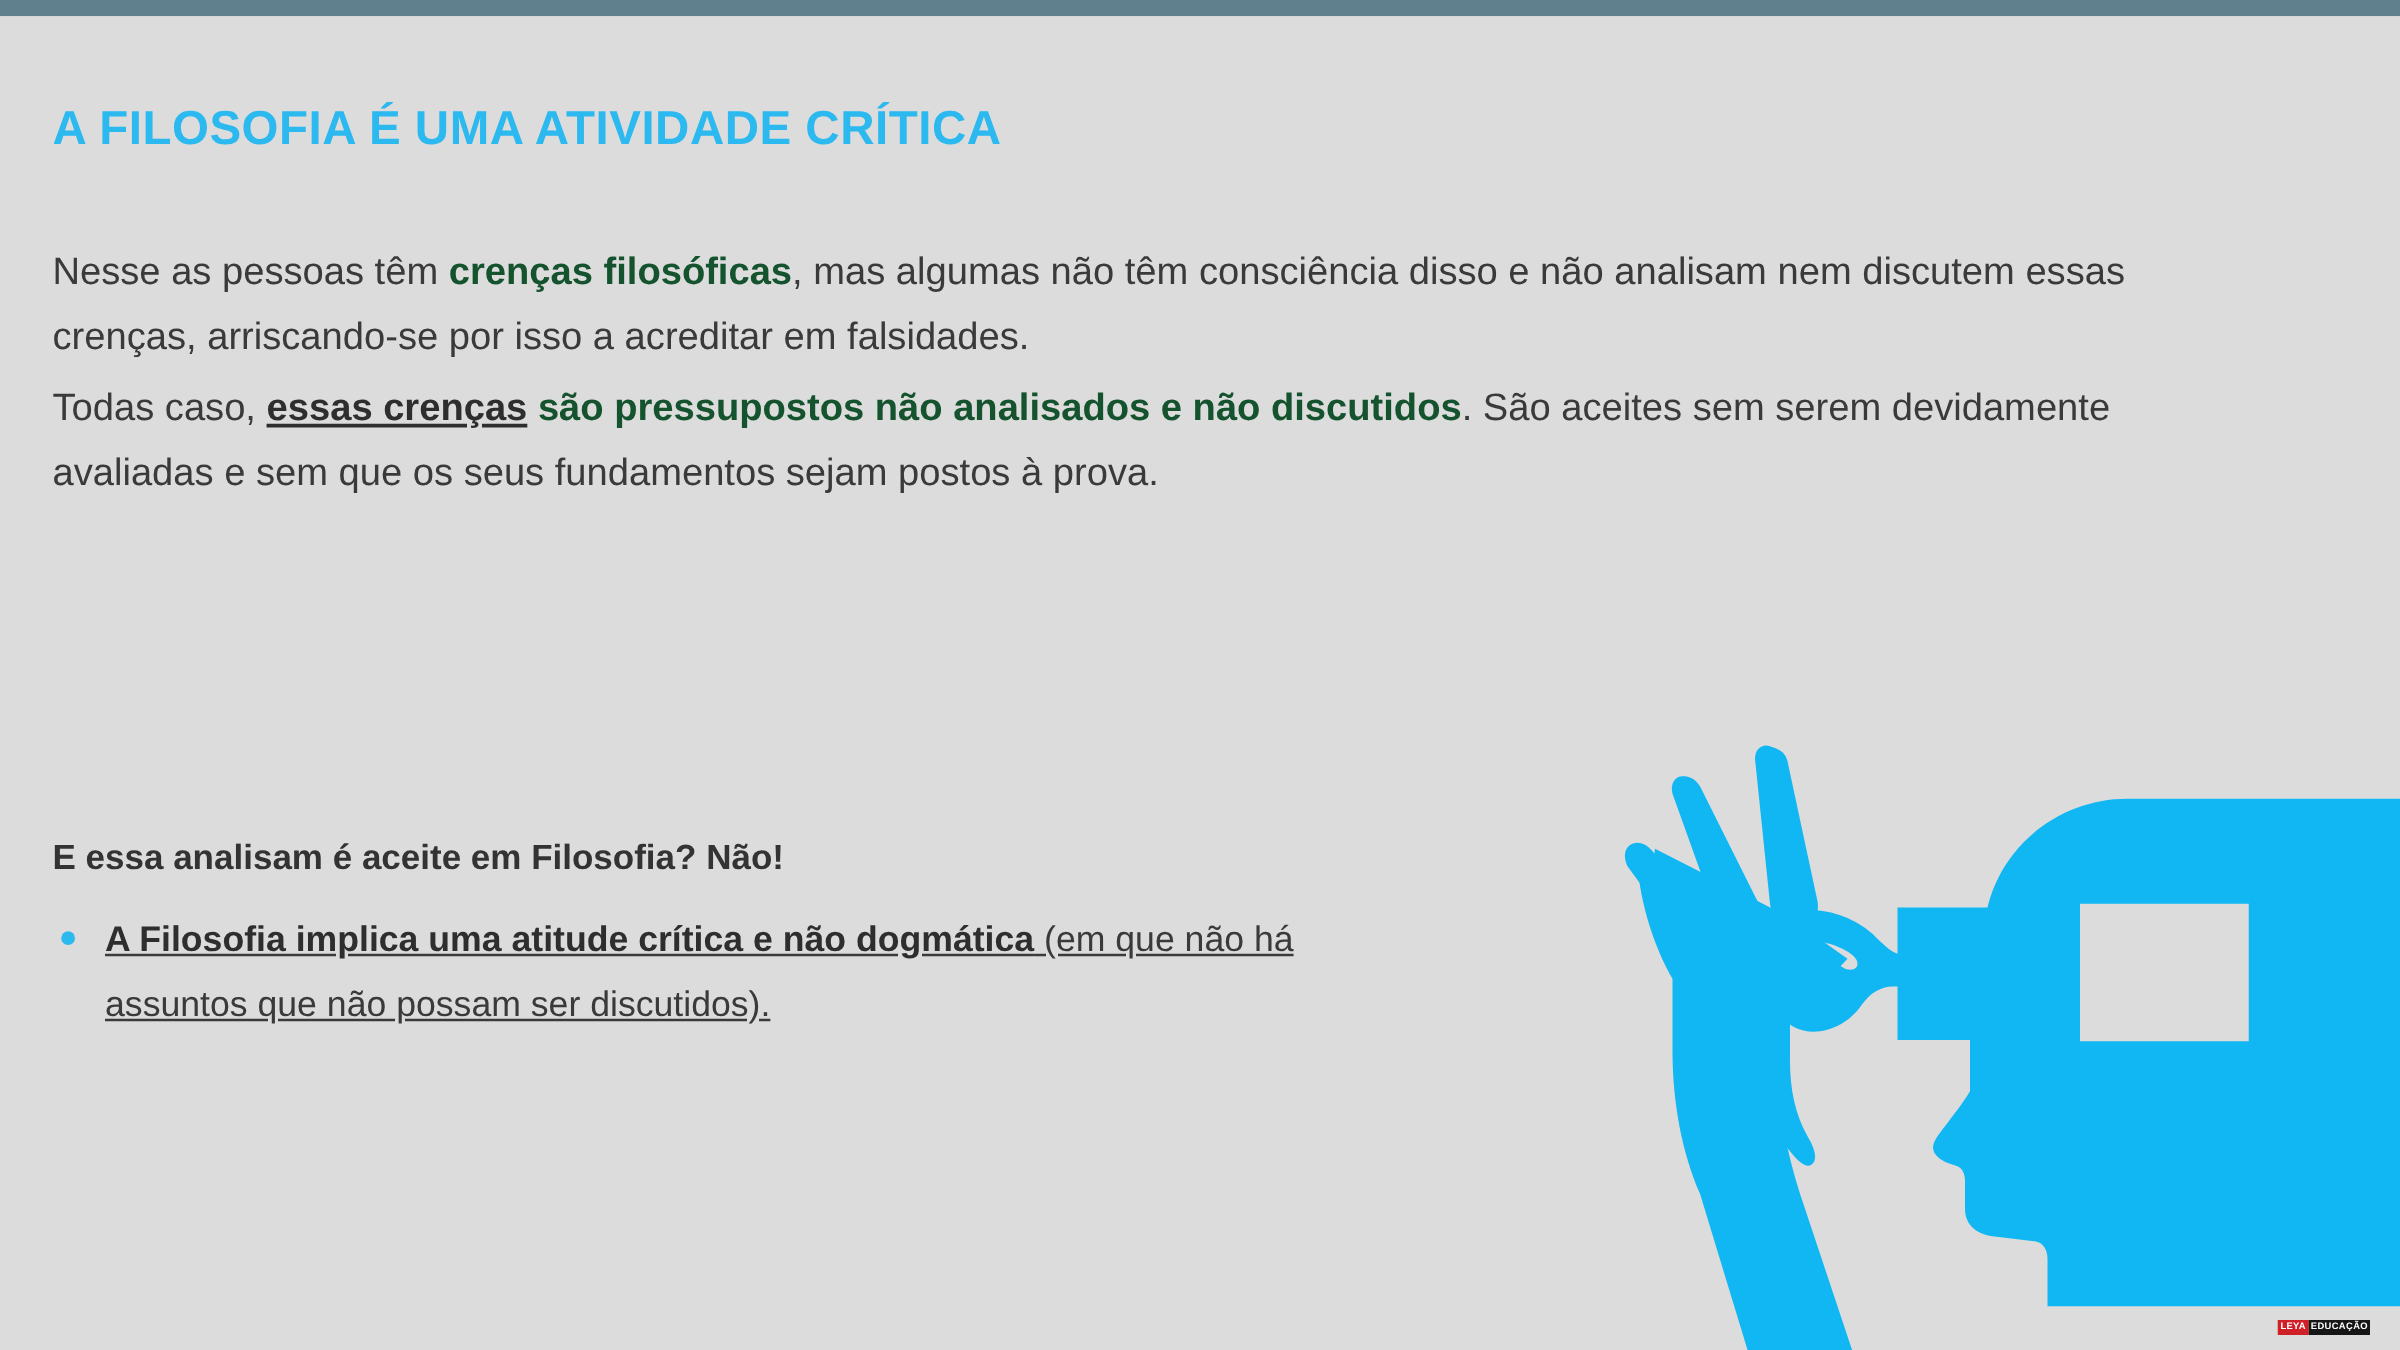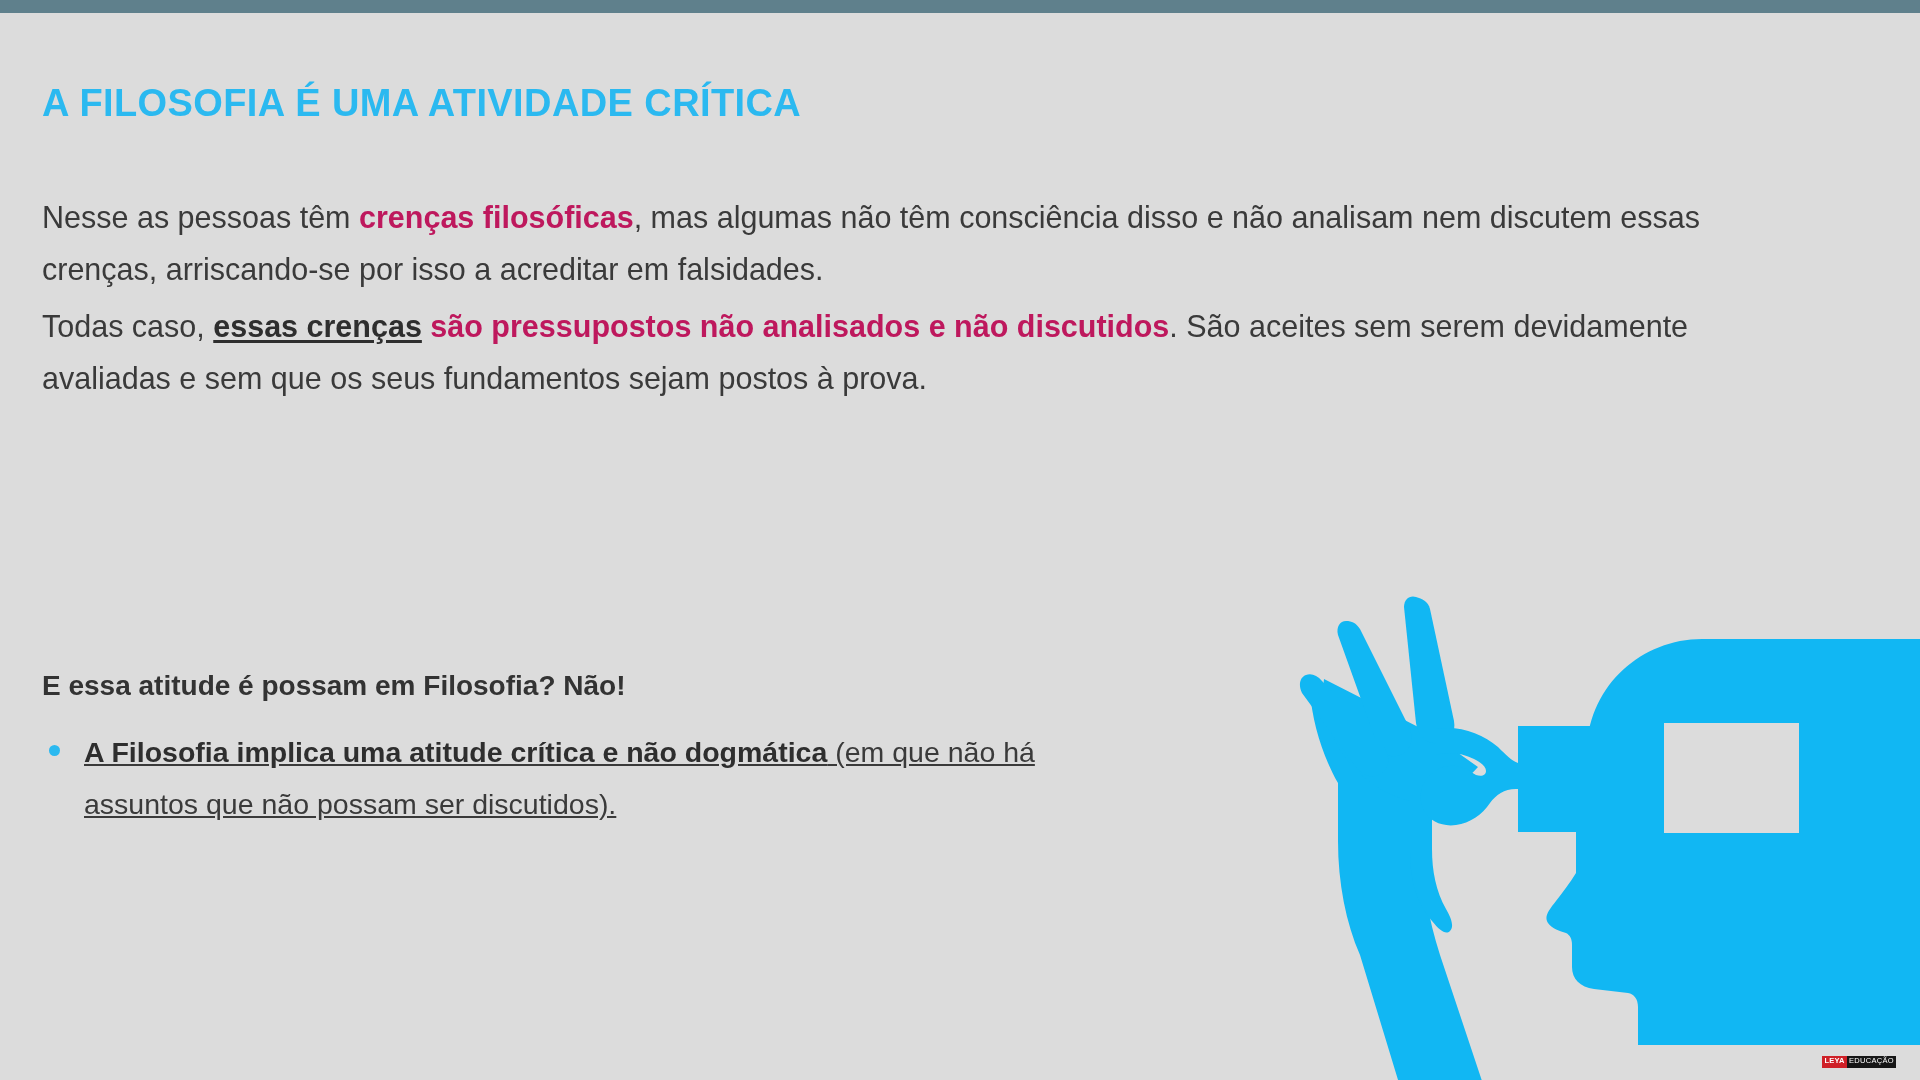--- a/index.html
+++ b/index.html
@@ -57,21 +57,21 @@
     width: 1740px;
     font-size: 30.5px;
     color: #3a3a3a;
     line-height: 1.72;
   }
   #body-block .para {
     margin: 0 0 4px 0;
   }
   #body-block b {
     font-weight: bold;
-    color: #be185d;
+    color: #14532d;
   }
   #body-block u.bold-underline {
     font-weight: bold;
     text-decoration: underline;
     text-underline-offset: 3px;
     color: #2e2e2e;
   }
 
   
   #question-line {
@@ -145,21 +145,21 @@
     justify-content: center;
     padding-bottom: 3px;
     box-sizing: border-box;
     letter-spacing: 0.2px;
   }
   #logo .logo-word {
     flex: 1;
     background: #161616;
     color: #ffffff;
     font-size: 7.5px;
-    font-weight: normal;
+    font-weight: bold;
     display: flex;
     align-items: flex-end;
     justify-content: center;
     padding-bottom: 3px;
     box-sizing: border-box;
     letter-spacing: 0.3px;
   }
 </style>
 </head>
 <body>
@@ -171,21 +171,21 @@
   <h1 id="slide-title">A FILOSOFIA É UMA ATIVIDADE CRÍTICA</h1>
 
   <div id="body-block">
 
     <p class="para"><span>Nesse as pessoas têm </span><b>crenças filosóficas</b><span>, mas algumas não têm consciência disso e não analisam nem discutem essas crenças, arriscando-se por isso a acreditar em falsidades.</span></p>
 
     <p class="para"><span>Todas caso, </span><u class="bold-underline">essas crenças</u><b> são pressupostos não analisados e não discutidos</b><span>. São aceites sem serem devidamente avaliadas e sem que os seus fundamentos sejam postos à prova.</span></p>
 
   </div>
 
-  <div id="question-line">E essa atitude é possam em Filosofia? Não!</div>
+  <div id="question-line">E essa analisam é aceite em Filosofia? Não!</div>
 
   <div id="bullet-list">
     <div class="bullet-row">
       <span class="bullet-dot"></span><b>A Filosofia implica uma atitude crítica e não dogmática</b><span> (em que não há assuntos que não possam ser discutidos).</span>
     </div>
   </div>
 
   <div id="illustration">
     <svg viewBox="0 0 640 510" width="640" height="510">
 

